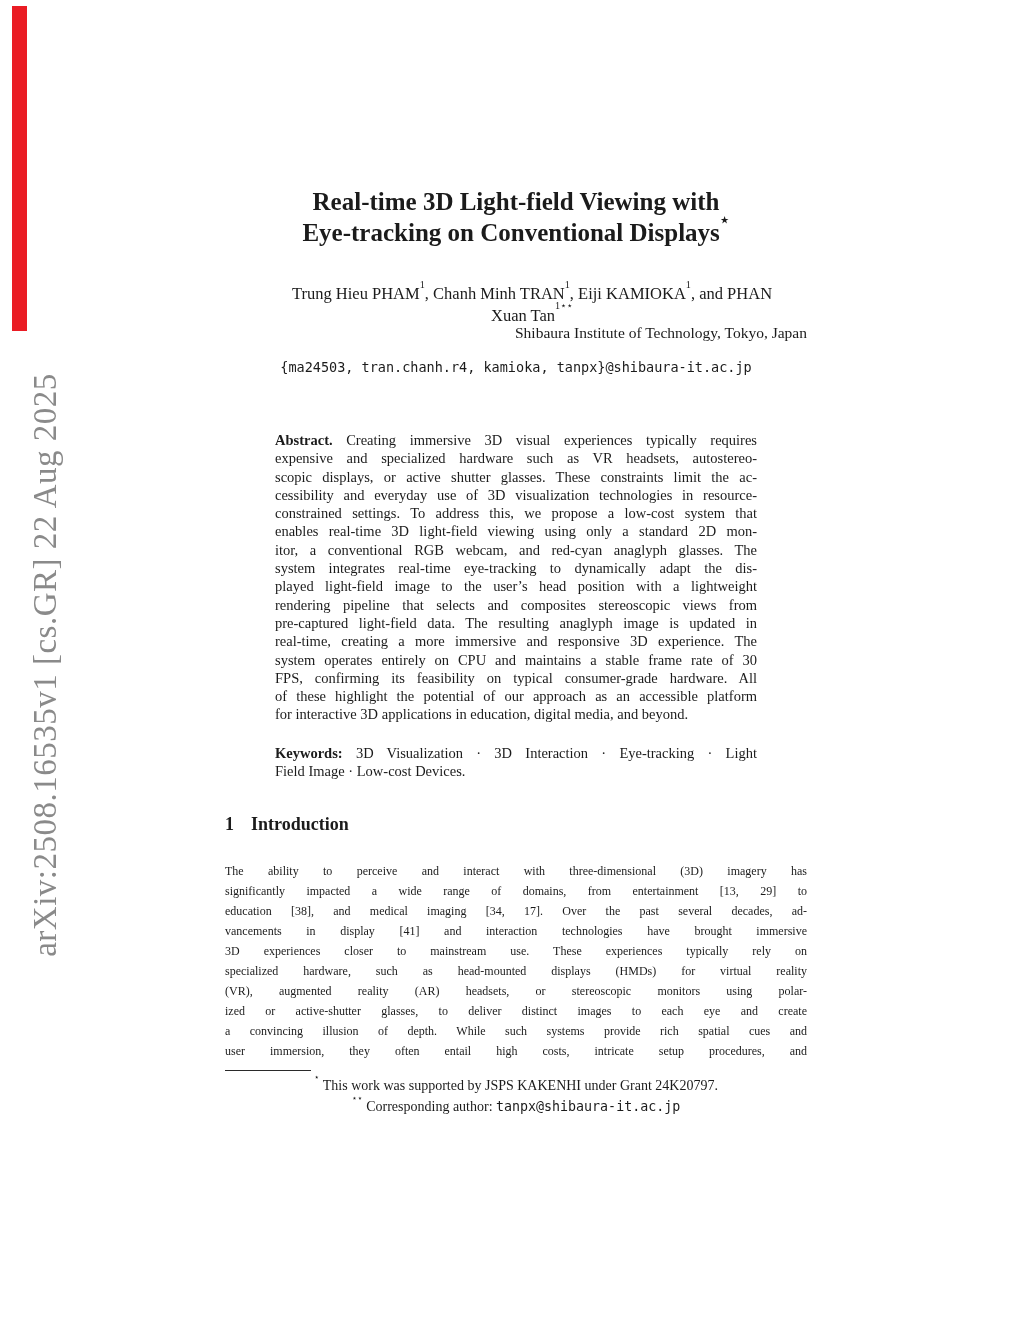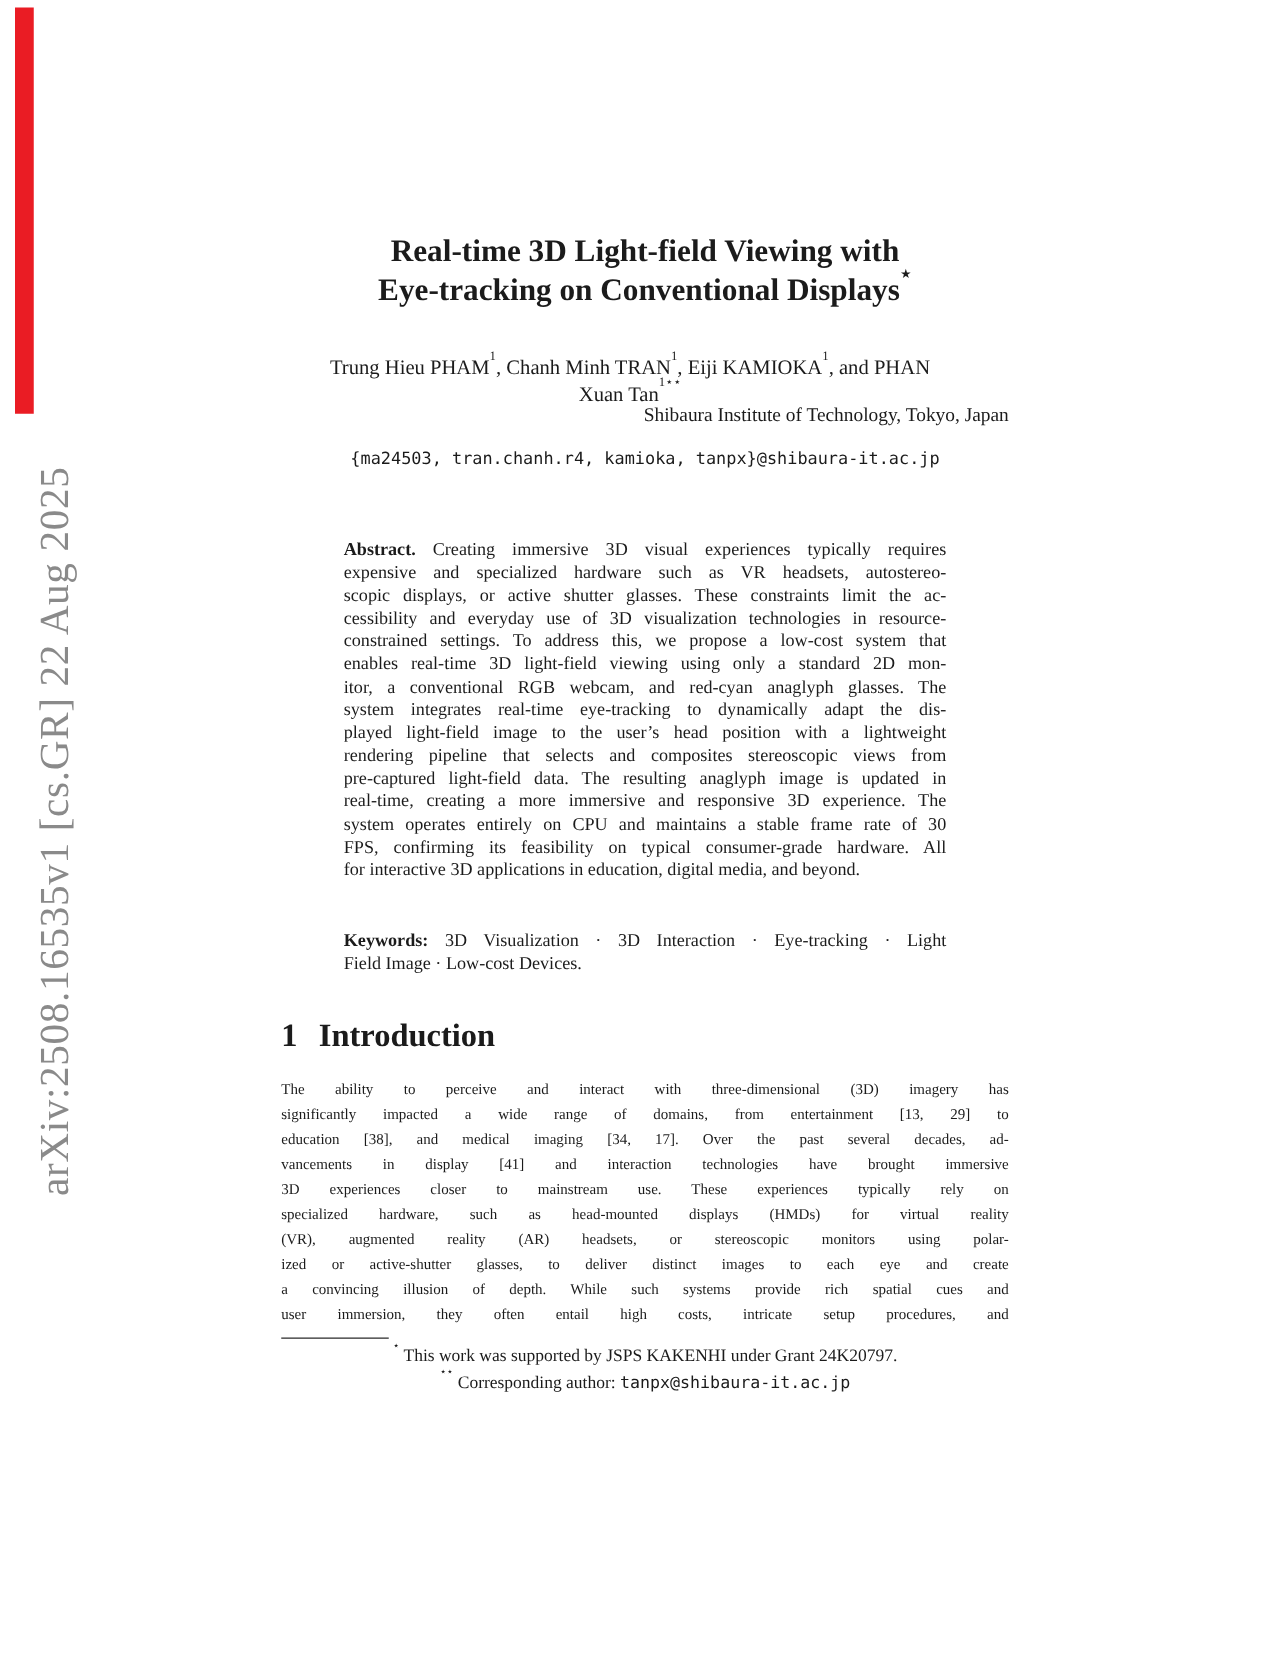--- a/index.html
+++ b/index.html
@@ -37,21 +37,21 @@
 
   #title {
     position: absolute;
     left: 225px; top: 186px; width: 582px;
     text-align: center;
     font-size: 25px; font-weight: bold;
     line-height: 31px;
   }
   #authors {
     position: absolute;
-    left: 213px; top: 283px; width: 582px;
+    left: 241px; top: 283px; width: 582px;
     text-align: center;
     font-size: 16.5px; line-height: 21.5px;
   }
   #affiliation {
     position: absolute;
     left: 225px; top: 324px; width: 582px;
     text-align: right;
     font-size: 15.5px;
   }
   #email {
@@ -69,21 +69,21 @@
   }
   #keywords {
     position: absolute;
     left: 275px; top: 744px; width: 482px;
     font-size: 14.5px; line-height: 18.3px;
   }
 
   #section-heading {
     position: absolute;
     left: 225px; top: 814px; width: 582px;
-    font-size: 26px; font-weight: bold;
+    font-size: 18px; font-weight: bold;
   }
   #section-heading .sec-num { margin-right: 17px; }
 
   #intro {
     position: absolute;
     left: 225px; top: 861px; width: 582px;
     font-size: 12px; line-height: 20px;
   }
 
   #footnote-rule {
@@ -129,20 +129,21 @@
       <div class="line jl">constrained settings. To address this, we propose a low-cost system that</div>
       <div class="line jl">enables real-time 3D light-field viewing using only a standard 2D mon-</div>
       <div class="line jl">itor, a conventional RGB webcam, and red-cyan anaglyph glasses. The</div>
       <div class="line jl">system integrates real-time eye-tracking to dynamically adapt the dis-</div>
       <div class="line jl">played light-field image to the user’s head position with a lightweight</div>
       <div class="line jl">rendering pipeline that selects and composites stereoscopic views from</div>
       <div class="line jl">pre-captured light-field data. The resulting anaglyph image is updated in</div>
       <div class="line jl">real-time, creating a more immersive and responsive 3D experience. The</div>
       <div class="line jl">system operates entirely on CPU and maintains a stable frame rate of 30</div>
       <div class="line jl">FPS, confirming its feasibility on typical consumer-grade hardware. All</div>
+      <div class="line jl">of these highlight the potential of our approach as an accessible platform</div>
       <div class="line">for interactive 3D applications in education, digital media, and beyond.</div>
     </div>
 
   <div id="keywords">
       <div class="line jl"><b>Keywords:</b> 3D Visualization · 3D Interaction · Eye-tracking · Light</div>
       <div class="line">Field Image · Low-cost Devices.</div>
     </div>
 
   <div id="section-heading">
     <span class="sec-num">1</span><span>Introduction</span>

